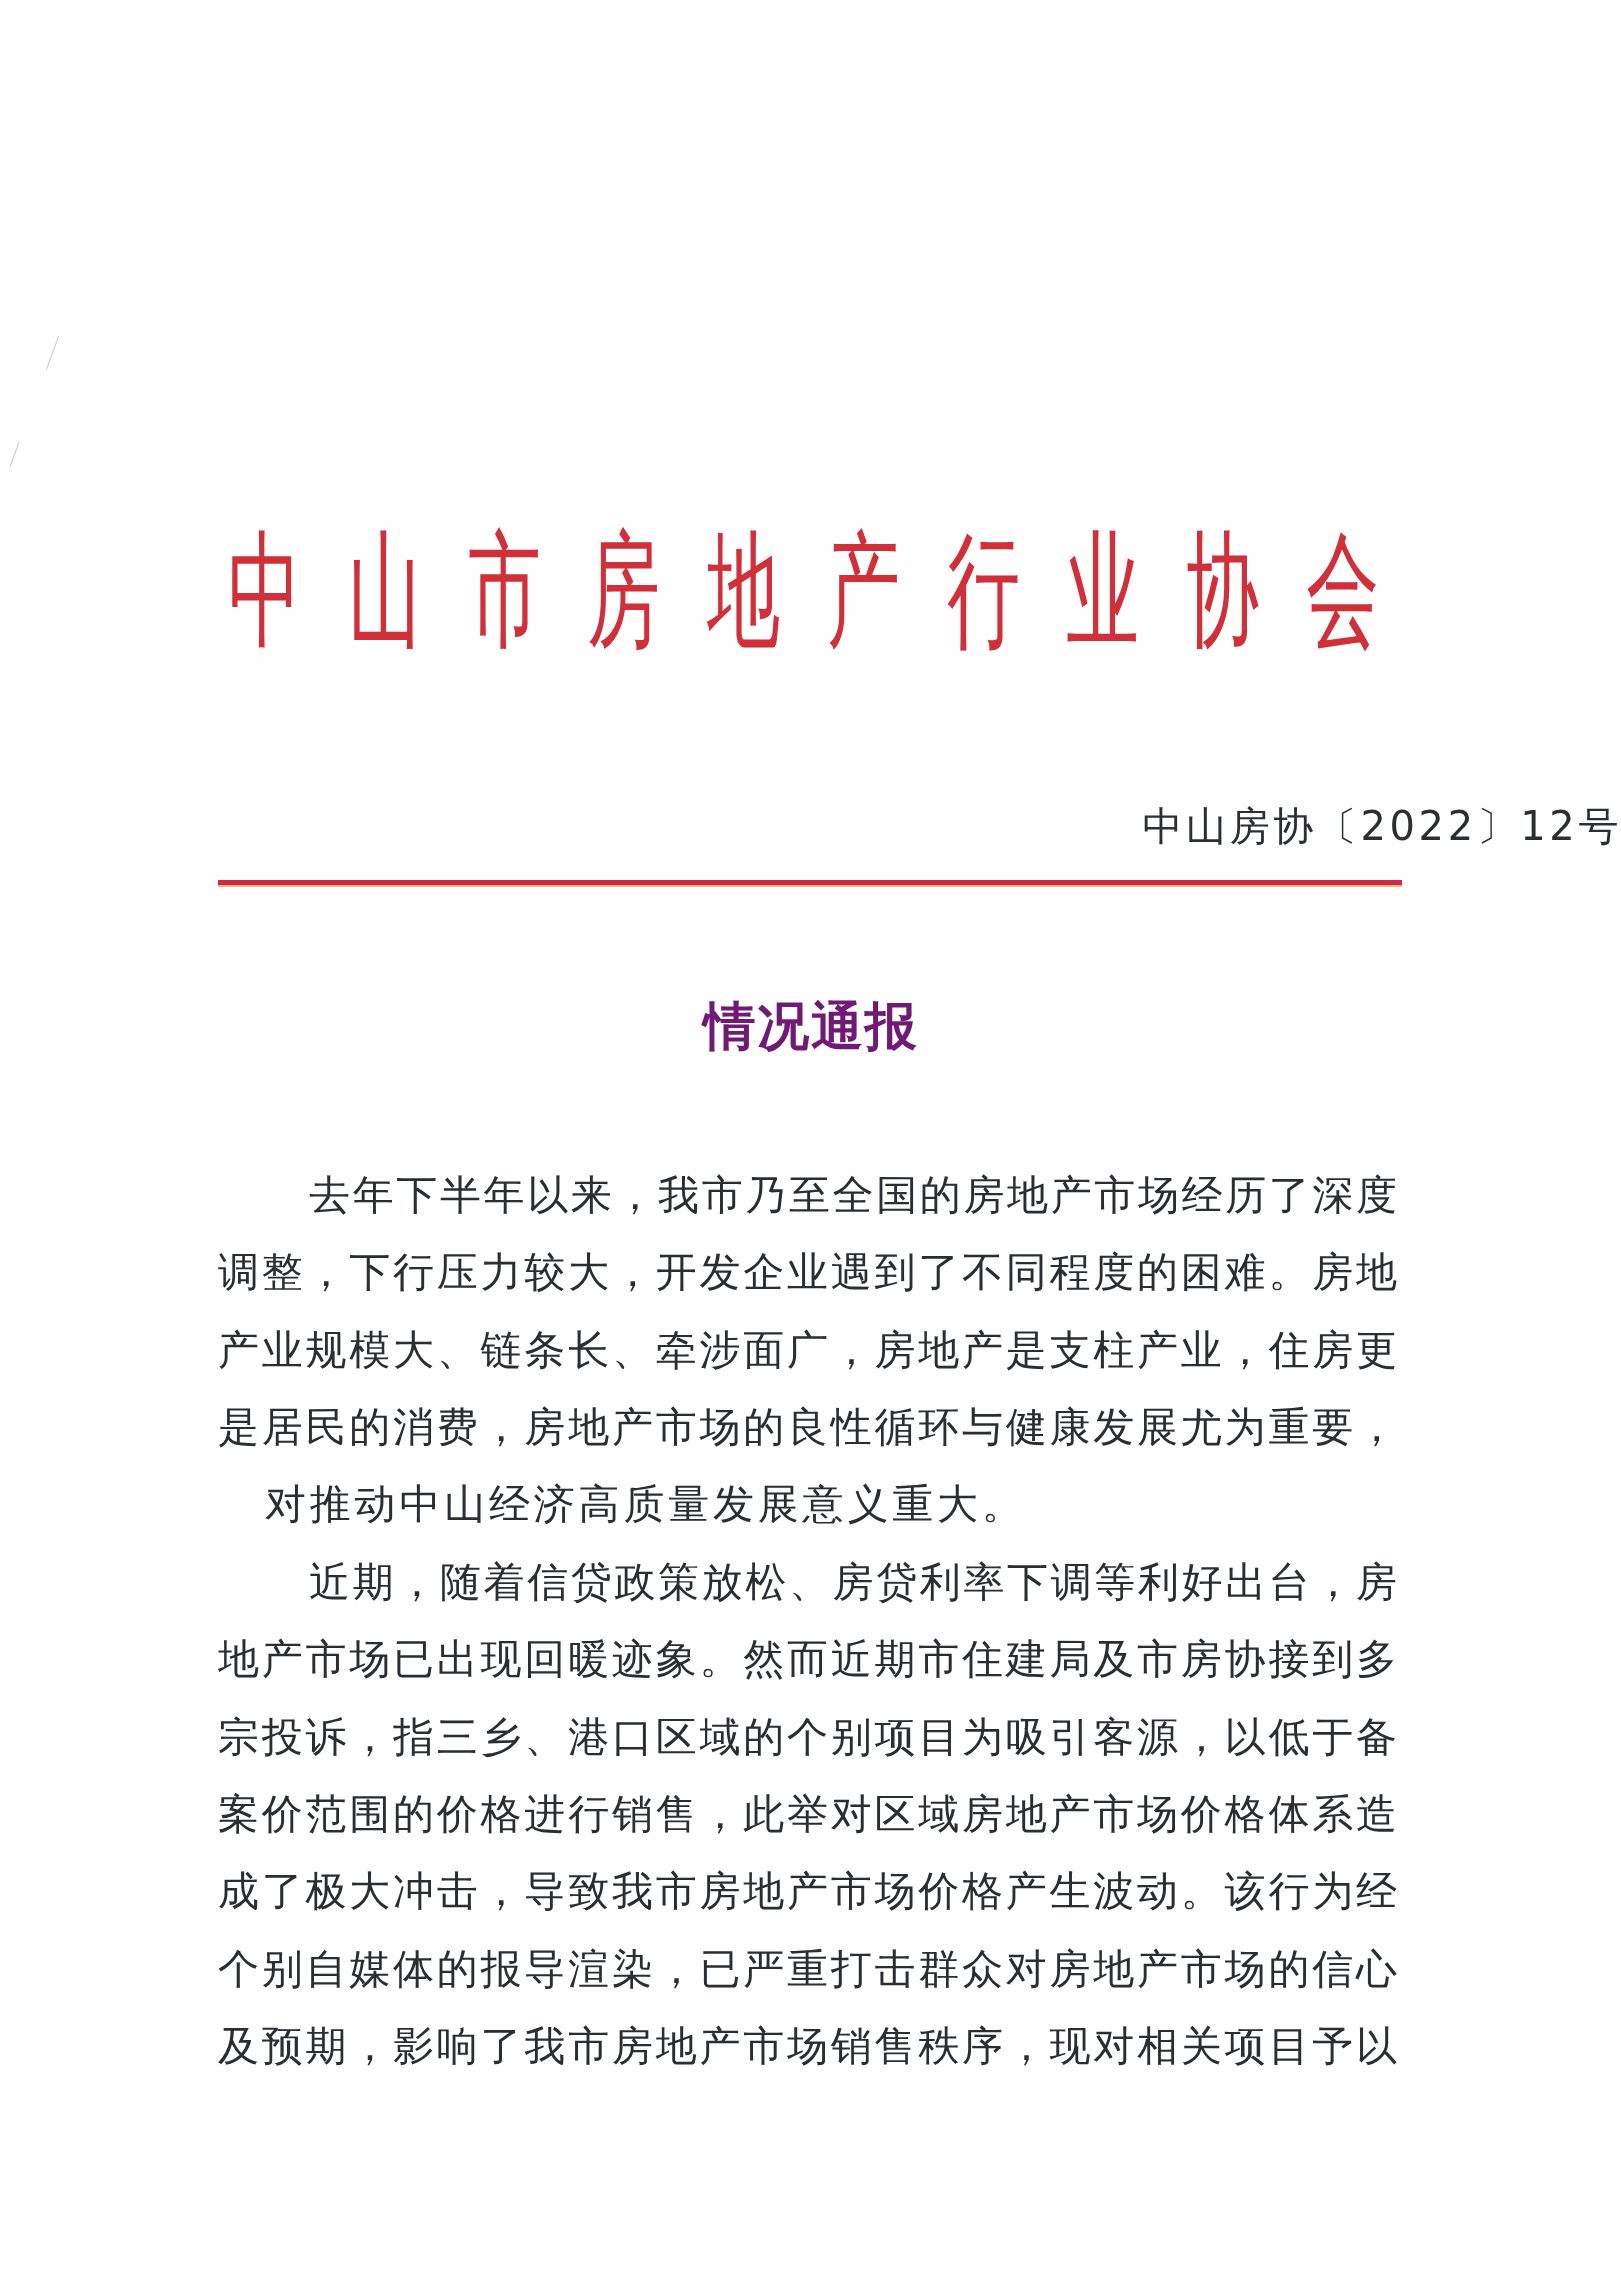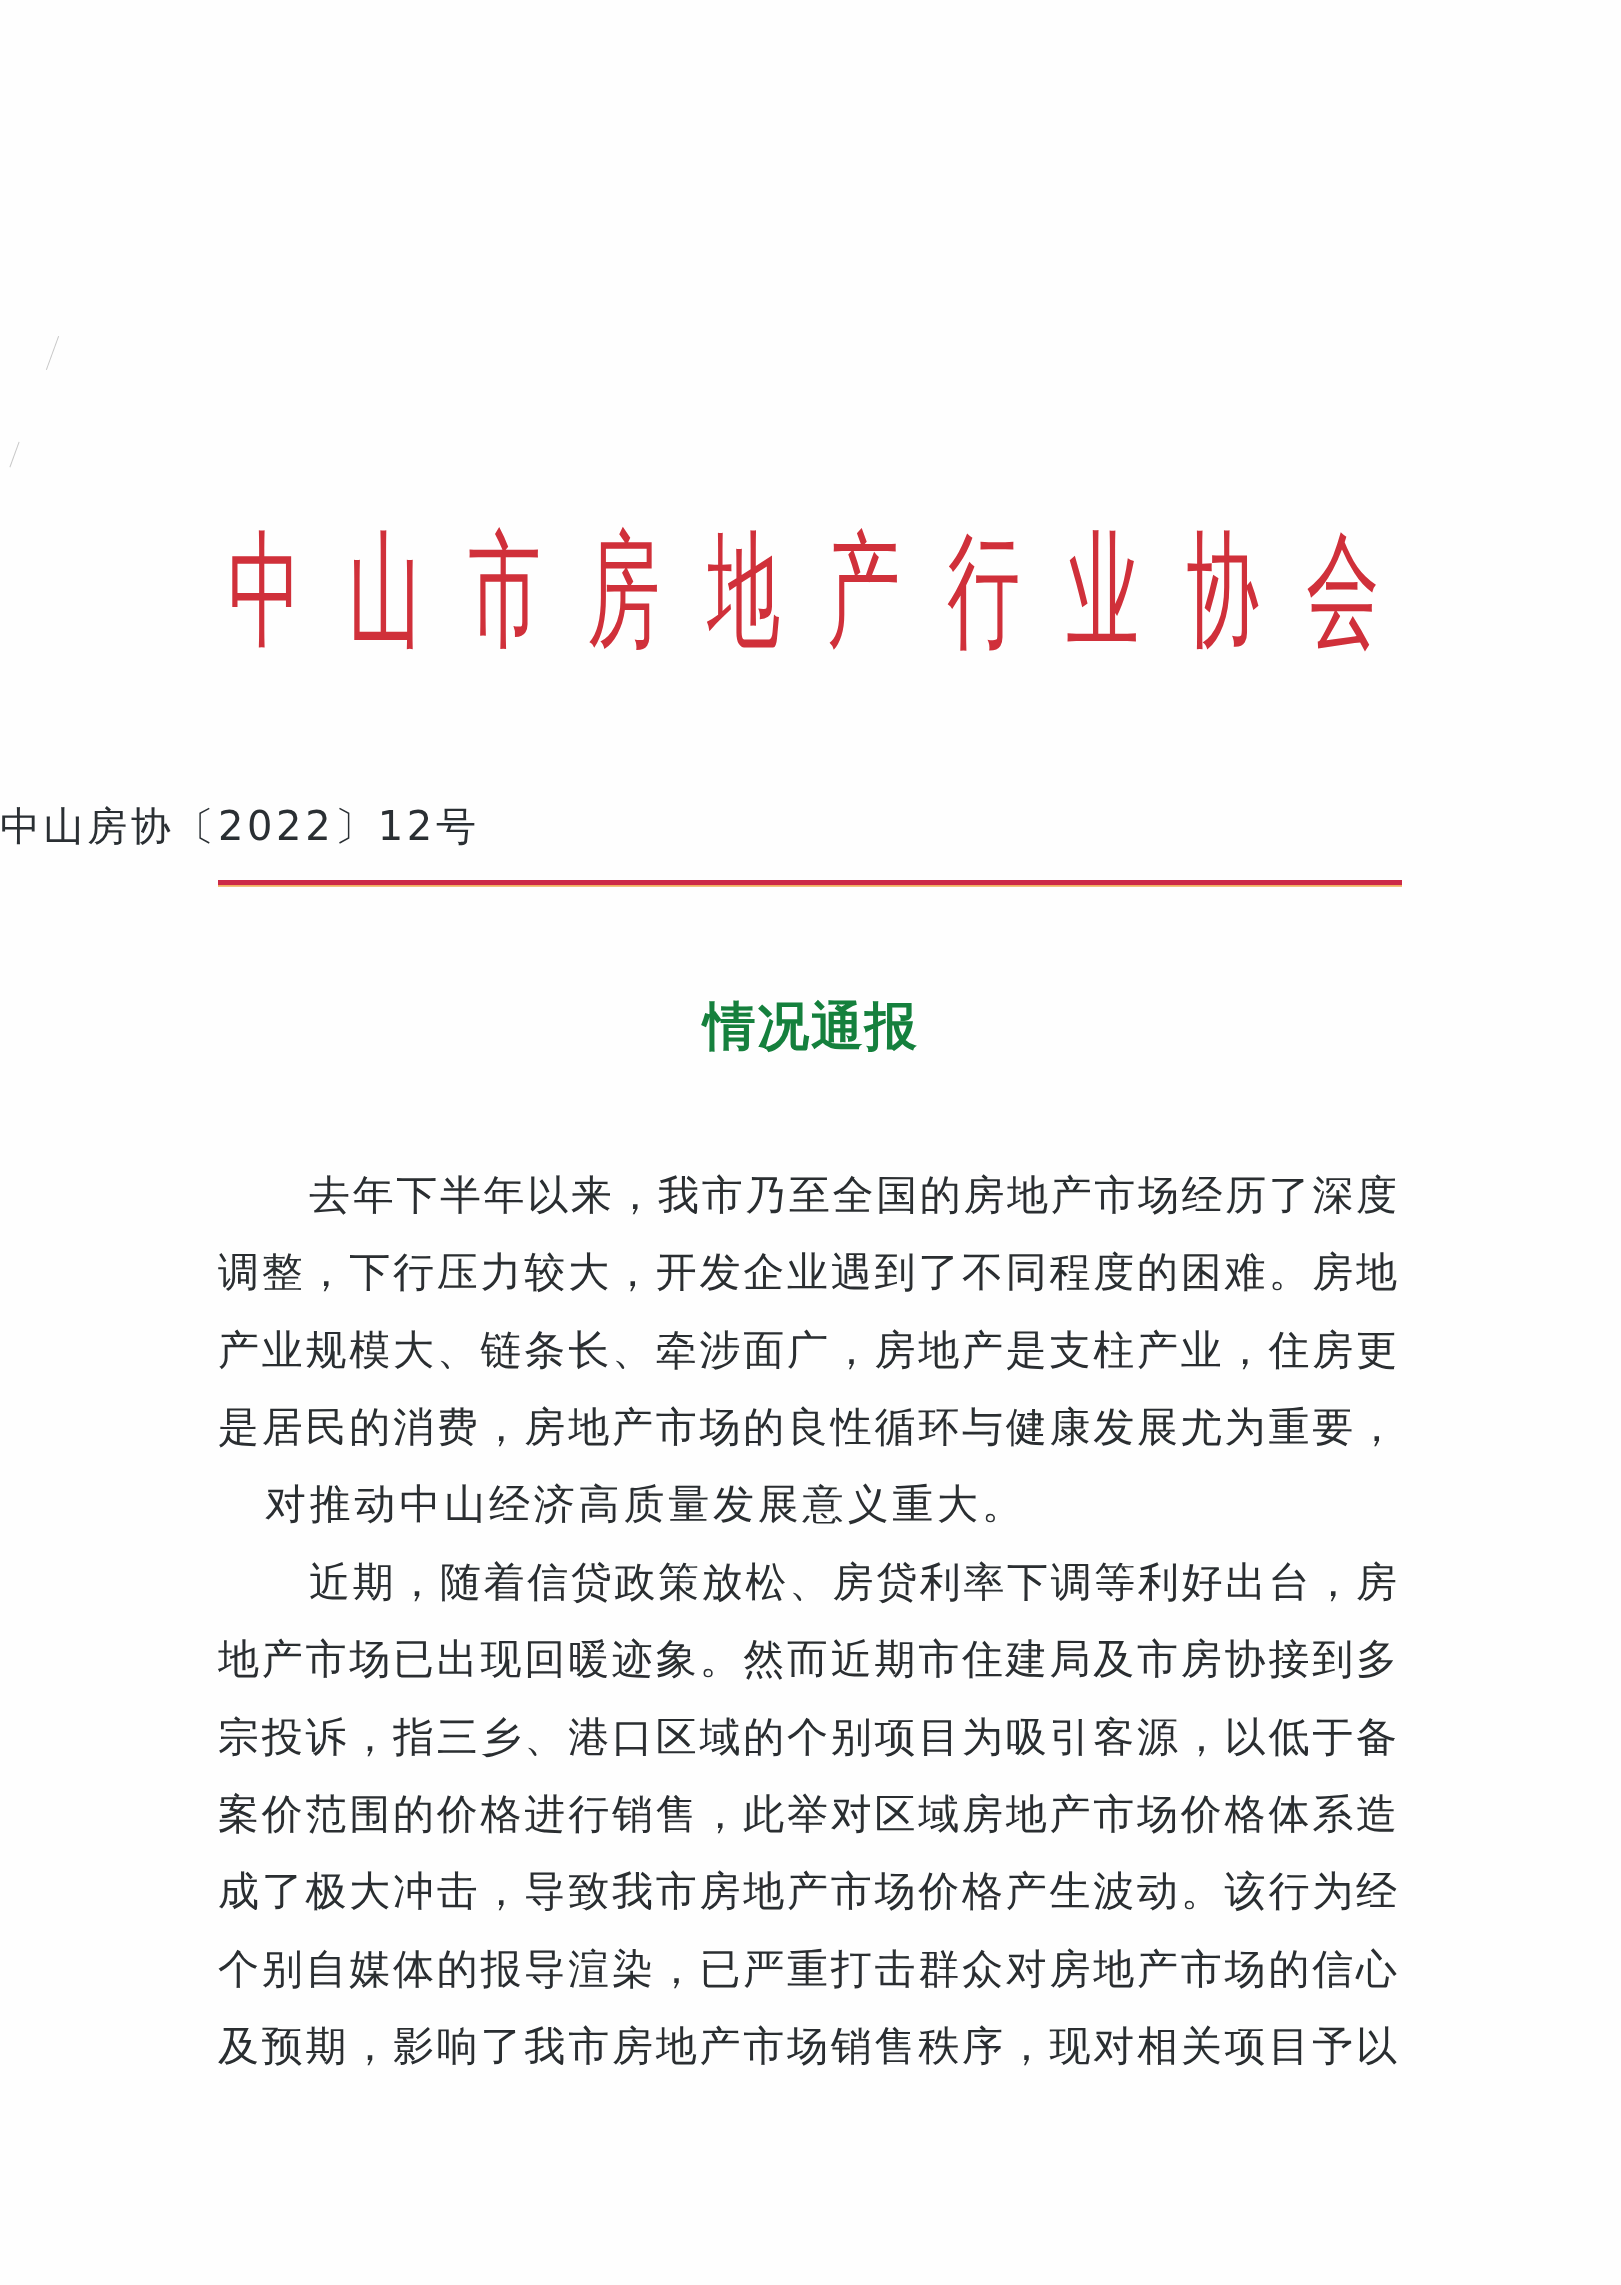--- a/index.html
+++ b/index.html
@@ -8,31 +8,31 @@
   .org-title {
     position: absolute; left: 214px; top: 518px; width: 1179px; height: 144px;
     display: flex; justify-content: space-between; align-items: center;
     color: #d0303a;
     font-family: "DejaVu Serif", "Liberation Serif", serif;
     font-size: 101px; line-height: 144px;
   }
   .org-title span { display: inline-block; transform: scaleX(0.72) scaleY(1.25); transform-origin: center; }
   .doc-number {
     position: absolute; left: 0; width: 1622px; top: 799px; height: 54px;
-    text-align: left; color: #2a2f33;
+    text-align: right; color: #2a2f33;
     font-family: "DejaVu Sans", "Liberation Sans", sans-serif;
     font-size: 40px; line-height: 54px; letter-spacing: 3.6px;
   }
   .red-rule {
     position: absolute; left: 218px; top: 880px; width: 1184px; height: 5.4px;
     background: #cc2a48; box-shadow: 0 1.8px 0 #f0b060;
   }
   .notice-title {
     position: absolute; left: 0; width: 1622px; top: 990px; height: 72px;
-    text-align: center; color: #15803d;
+    text-align: center; color: #701a75;
     font-family: "DejaVu Sans", "Liberation Sans", sans-serif;
     font-weight: bold; font-size: 52px; line-height: 72px; letter-spacing: 1.8px;
   }
   .body-line {
     position: absolute; left: 218px; width: 1179px; height: 63px;
     color: #2a2e31;
     font-family: "DejaVu Sans", "Liberation Sans", sans-serif;
     font-size: 41px; line-height: 63px;
     display: flex; justify-content: space-between; white-space: nowrap;
   }

